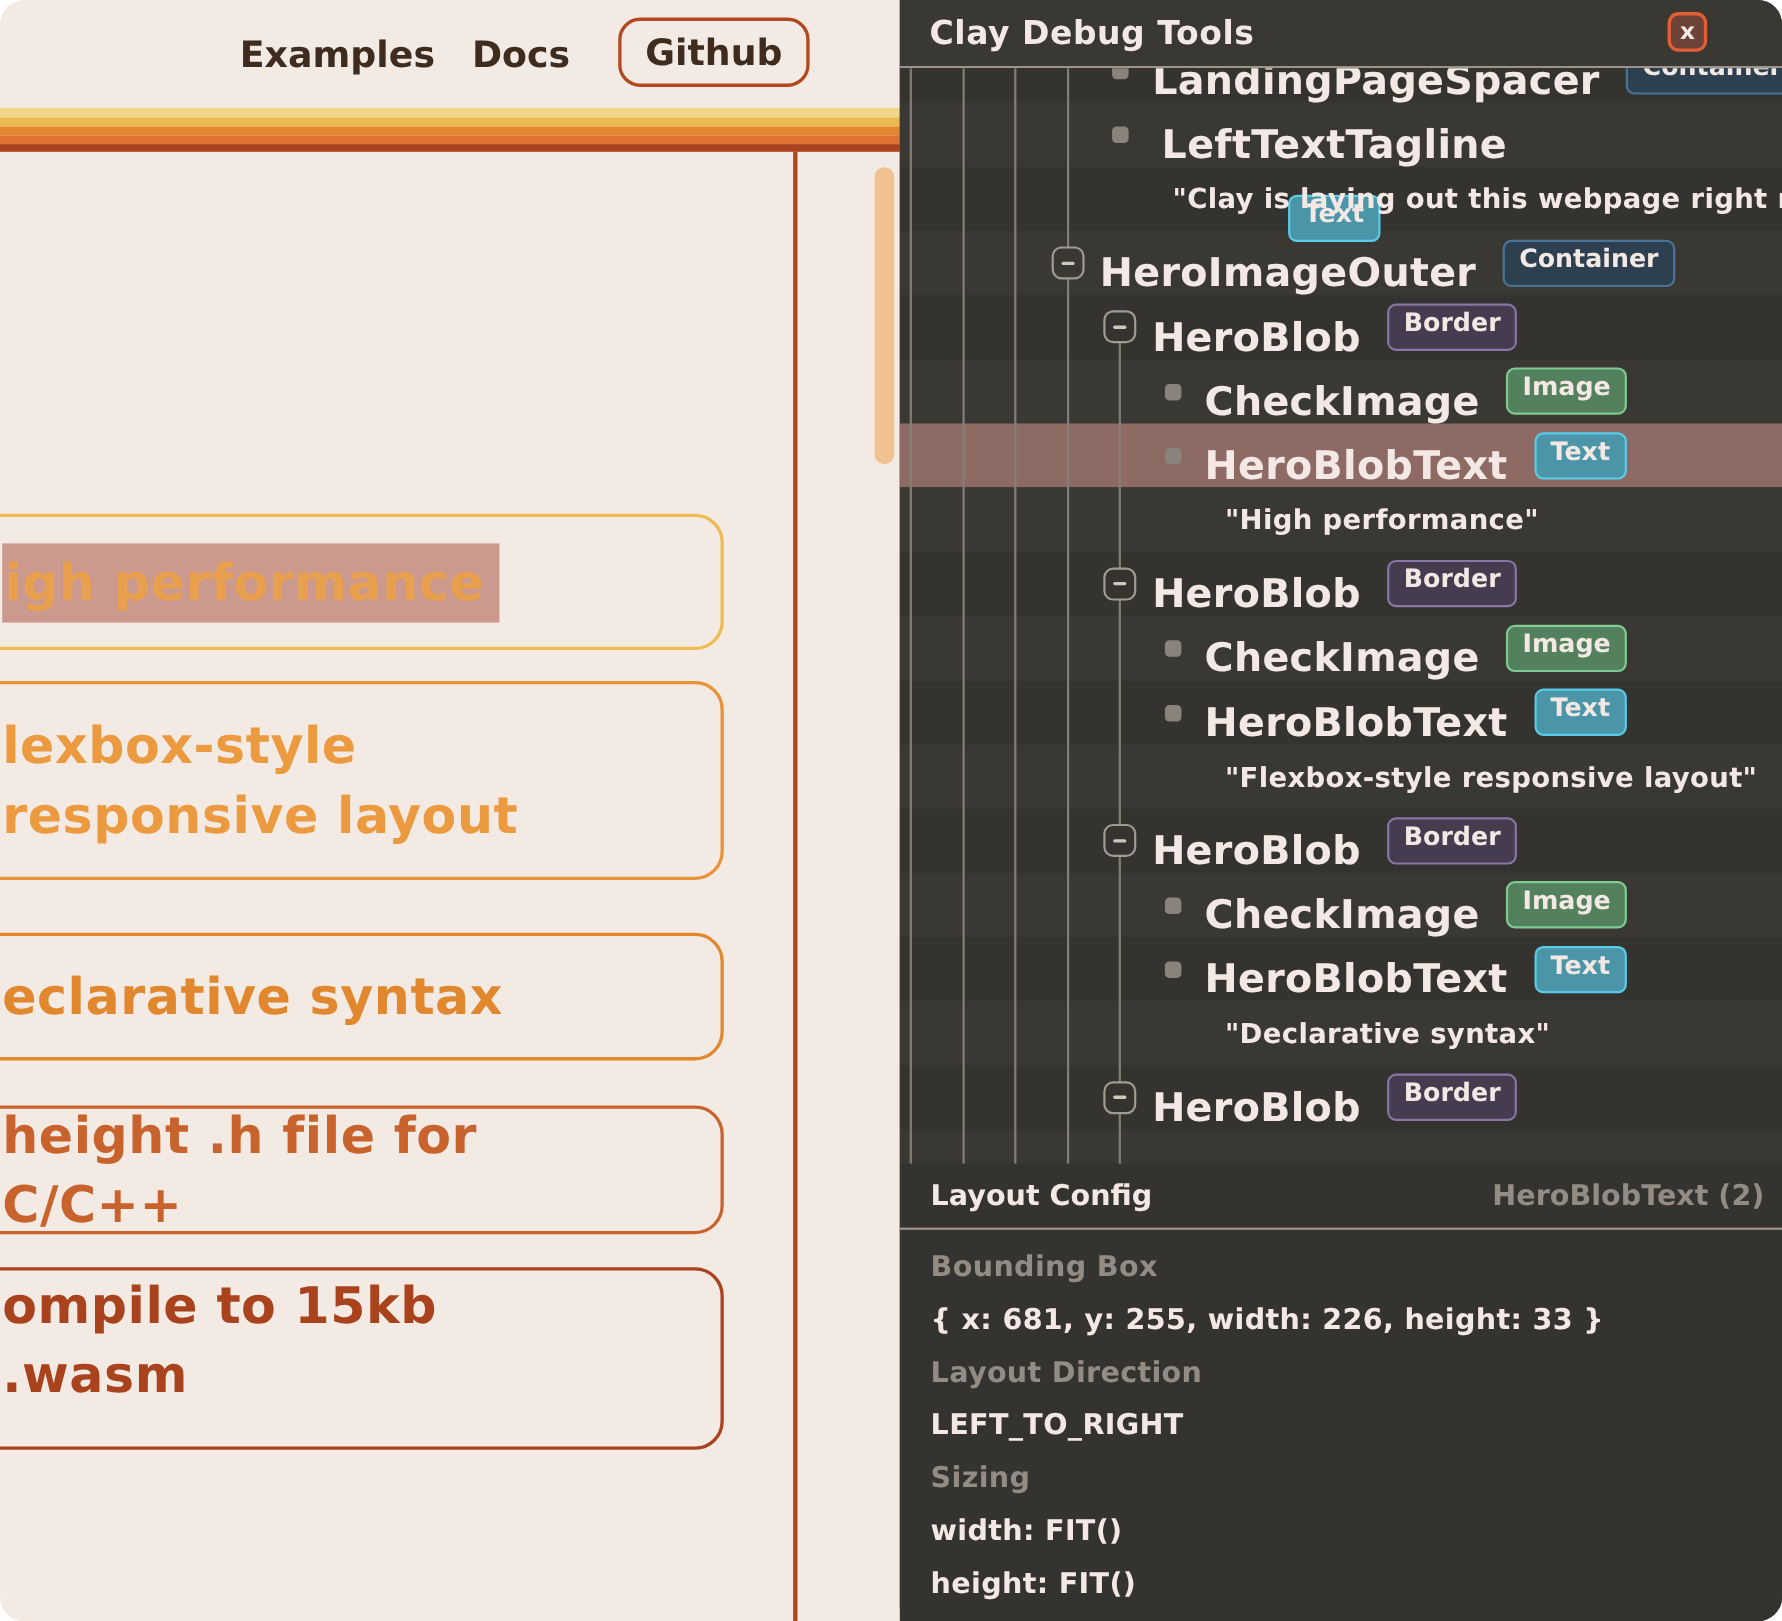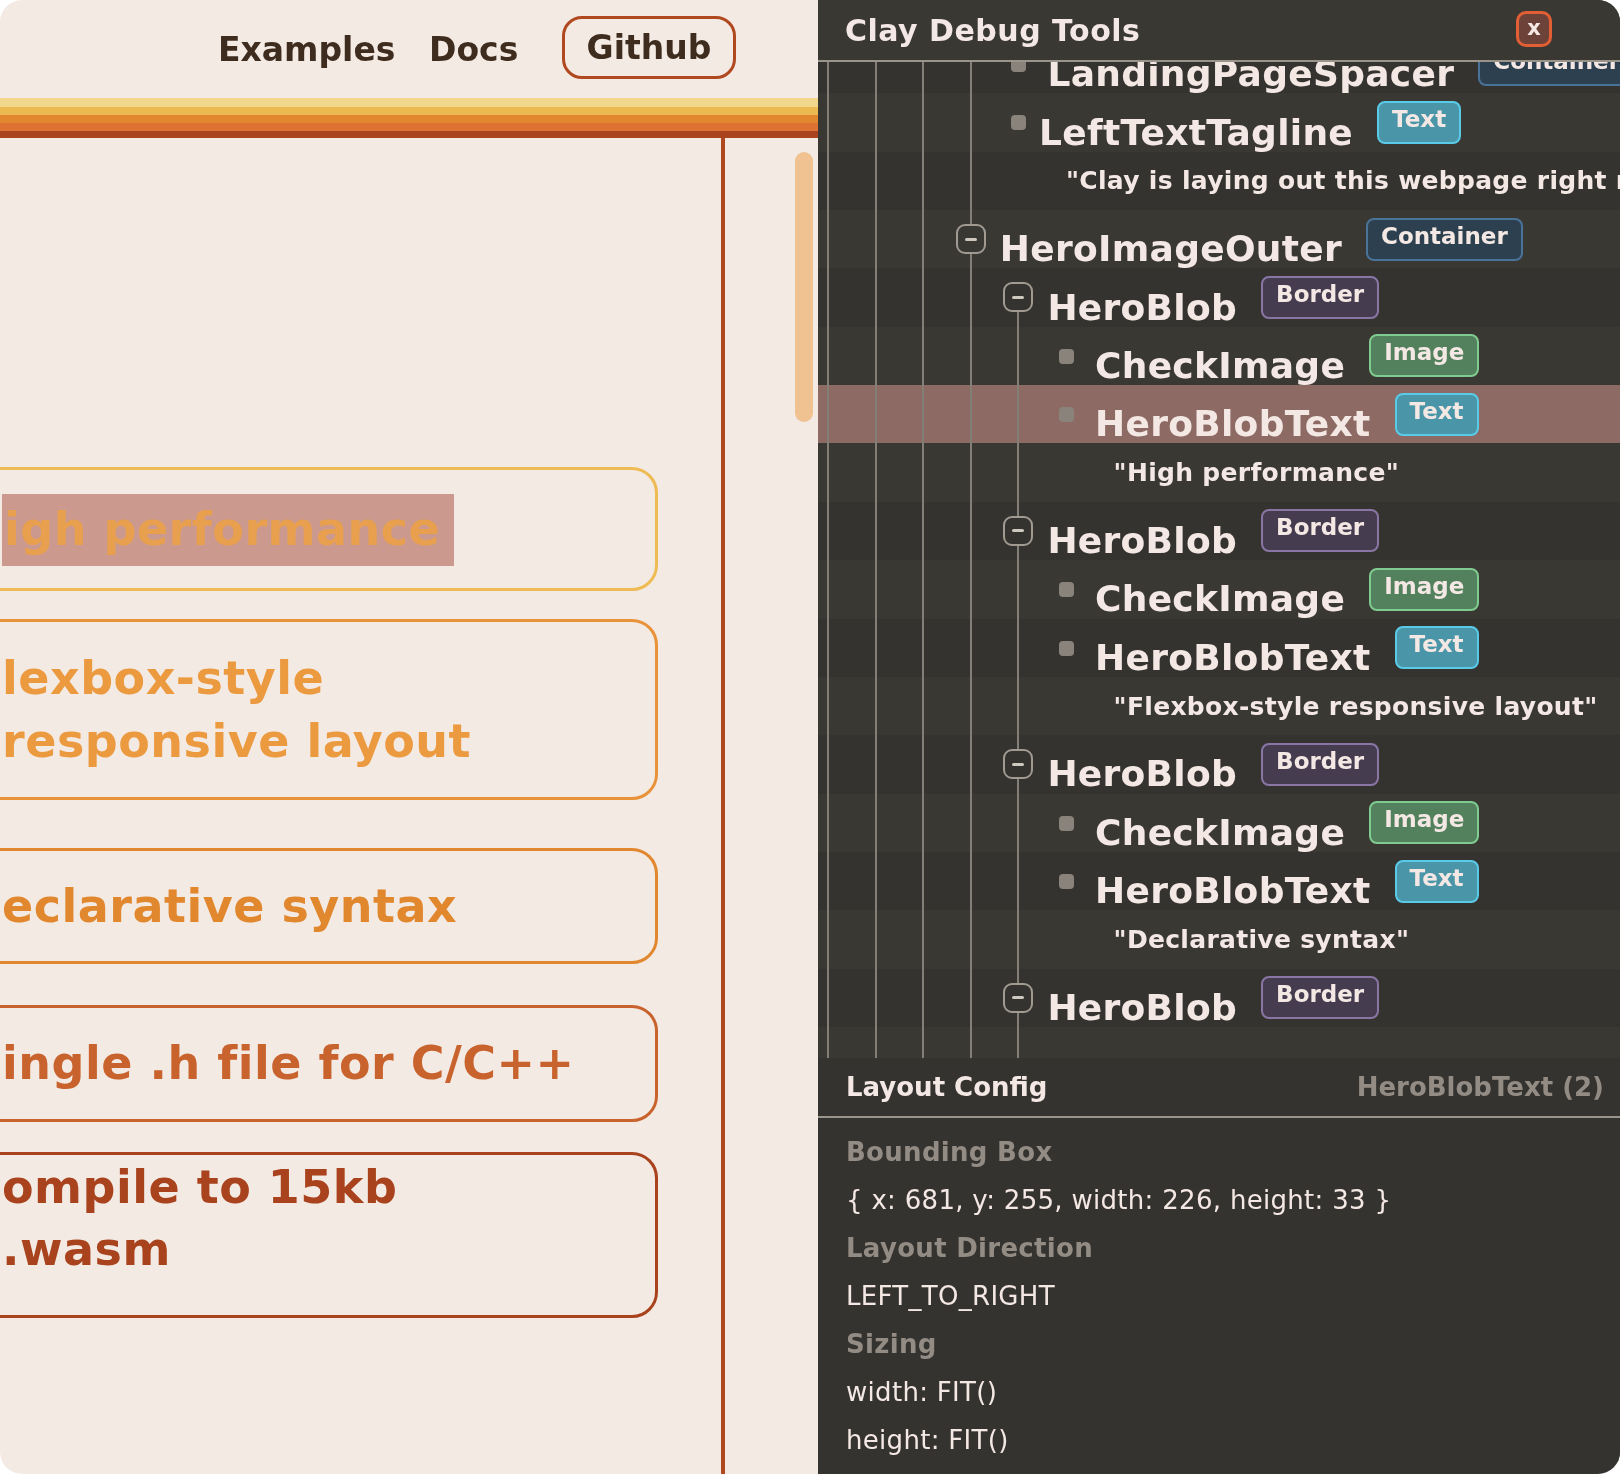--- a/index.html
+++ b/index.html
@@ -42,21 +42,21 @@
           background:inherit;box-sizing:border-box;display:flex;align-items:center;justify-content:center;z-index:10;cursor:pointer;}
   .toggle .dash{width:12px;height:3px;border-radius:2px;background:#cfc8bf;}
   .bullet{position:absolute;width:15px;height:15px;top:22px;border-radius:4px;background:#8a837b;z-index:10;}
   .quote{position:absolute;top:0;height:100%;display:flex;align-items:center;font-size:25px;font-weight:600;
          letter-spacing:.3px;white-space:nowrap;z-index:10;}
 
   .lc-header{position:relative;height:58px;border-bottom:2px solid var(--divider);background:var(--panel-bg-dark);}
   .lc-title{position:absolute;left:28px;top:0;height:58px;display:flex;align-items:center;font-size:26px;font-weight:700;}
   .lc-selected{position:absolute;right:16px;top:0;height:58px;display:flex;align-items:center;font-size:26px;font-weight:700;color:var(--panel-muted);}
   .lc-body{padding:10px 0 0 28px;background:var(--panel-bg-dark);height:344px;box-sizing:border-box;}
-  .lc-line{height:48px;display:flex;align-items:center;font-size:26px;font-weight:400;letter-spacing:.3px;}
+  .lc-line{height:48px;display:flex;align-items:center;font-size:26px;font-weight:700;letter-spacing:.3px;}
   .lc-line.muted{color:var(--panel-muted);font-weight:700;}
 </style>
 </head>
 <body>
 
 <div class="screen">
 
   <div class="page">
     <div class="nav">
       <div class="nav-item" style="left:218px">Examples</div>
@@ -76,21 +76,21 @@
         <div class="fbox" style="top: 467px; height: 124px; border-color: rgb(238, 187, 85); color: rgb(232, 160, 78); padding-bottom: 0px;">
           <div class="txt"><span class="sel">igh performance</span></div>
         </div>
         <div class="fbox" style="top: 619px; height: 181px; border-color: rgb(232, 146, 58); color: rgb(236, 154, 64); padding-bottom: 0px;">
           <div class="txt">lexbox-style responsive layout</div>
         </div>
         <div class="fbox" style="top: 848px; height: 116px; border-color: rgb(225, 136, 47); color: rgb(225, 136, 47); padding-bottom: 0px;">
           <div class="txt">eclarative syntax</div>
         </div>
         <div class="fbox" style="top: 1005px; height: 117px; border-color: rgb(201, 99, 46); color: rgb(201, 99, 46); padding-bottom: 0px;">
-          <div class="txt">ingle .h file for C/C++</div>
+          <div class="txt">height .h file for C/C++</div>
         </div>
         <div class="fbox" style="top: 1152px; height: 166px; border-color: rgb(168, 67, 29); color: rgb(168, 67, 29); padding-bottom: 34px;">
           <div class="txt">ompile to 15kb .wasm</div>
         </div>
       </div>
   </div>
 
   <aside class="debug">
     <div class="dbg-header">
       <div class="dbg-title">Clay Debug Tools</div>
@@ -99,21 +99,21 @@
     <div class="tree" id="tree">
         <div class="trow" style="top: -27px;">
           <div class="bullet" style="left: 192.9px;"></div>
           <div class="inner" style="left: 229.4px;">
             <span class="name">LandingPageSpacer</span>
             <span class="tagpill" style="background: rgb(45, 64, 80); border-color: rgb(74, 115, 153);">Container</span>
           </div>
         </div>
         <div class="trow alt" style="top: 31.35px;">
           <div class="bullet" style="left: 192.9px;"></div>
-          <div class="inner" style="left: 221px;">
+          <div class="inner" style="left: 238px; flex-direction: column;">
             <span class="name">LeftTextTagline</span>
             <span class="tagpill" style="background: rgb(74, 150, 168); border-color: rgb(89, 203, 232);">Text</span>
           </div>
         </div>
         <div class="trow" style="top: 89.7px;">
           <div class="quote" style="left: 248px;">"Clay is laying out this webpage right no..."</div>
         </div>
         <div class="trow alt" style="top: 148.05px;">
           <div class="toggle" style="left: 137.8px;">
             <div class="dash"></div>

